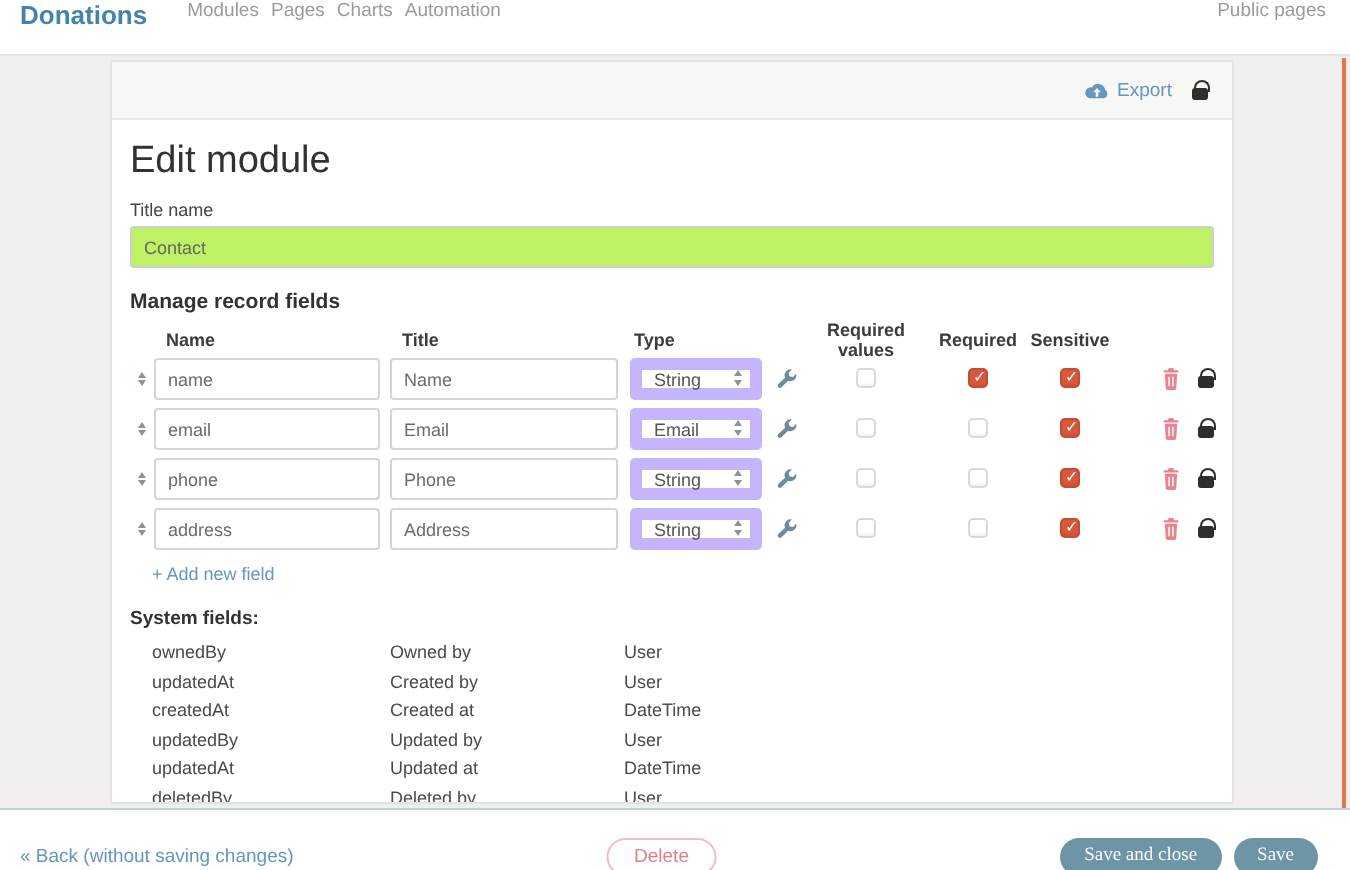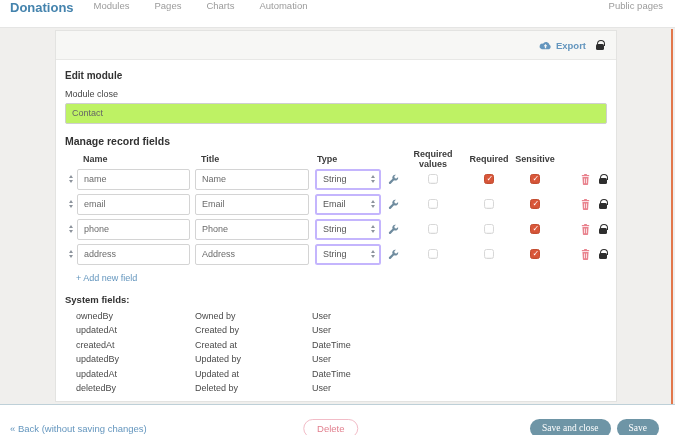--- a/index.html
+++ b/index.html
@@ -8,32 +8,32 @@
     --delete-pink:#e2808f; --footer-border:#bed0d8; --trash-pink:#e9838e;
     --wrench-gray:#6e8b9e;
   }
   *{box-sizing:border-box;margin:0;padding:0}
   html,body{width:675px;height:435px;overflow:hidden}
   body{font-family:"Liberation Sans","DejaVu Sans",sans-serif;background:#f0efed;position:relative;color:#3c3c3c}
 
   
   .navbar{position:absolute;top:0;left:0;right:0;height:28px;background:#fff;border-bottom:1px solid #e5e5e4;display:flex;align-items:flex-start;padding:0 12px 0 10px}
   .brand{font-size:13px;font-weight:bold;color:var(--brand-blue);margin-right:20px;cursor:pointer}
-  .nav-items{display:flex;gap:25px;flex:1}
+  .nav-items{display:flex;gap:6px;flex:1}
   .nav-item{font-size:9.5px;color:var(--nav-gray);cursor:pointer}
   .nav-right{font-size:9.5px;color:var(--nav-gray);cursor:pointer}
 
   
   .content{position:absolute;top:29px;bottom:31px;left:0;right:0;background:#f0efed}
   .card{position:absolute;left:55px;top:1px;width:562px;height:372px;background:#fff;border:1px solid #e3e3e1;display:flex;flex-direction:column}
   .card-header{height:29px;background:#f7f7f5;border-bottom:1px solid #e8e8e6;display:flex;align-items:center;justify-content:flex-end;gap:10px;padding:0 12px;flex:0 0 auto}
-  .export-link{display:flex;align-items:center;gap:4px;color:var(--link-blue);font-size:9.5px;font-weight:bold;cursor:pointer}
+  .export-link{display:flex;align-items:center;gap:4px;color:var(--link-blue);font-size:9.5px;font-weight:normal;cursor:pointer}
   .card-body{flex:1;padding:10px 9px 0 9px;overflow:hidden}
 
-  h1.page-title{font-size:10px;font-weight:bold;color:#323232;margin-bottom:8px}
+  h1.page-title{font-size:19px;font-weight:normal;color:#323232;margin-bottom:8px}
   .field-label{font-size:9px;color:#454545;margin-bottom:3px}
   .text-input{width:100%;height:21px;border:1px solid #cfcfcf;border-radius:2px;padding:0 6px;font-size:9px;color:#666;font-family:inherit;background:#bef264}
 
   .section-title{font-size:10.5px;font-weight:bold;color:#323232;margin:11px 0 5px 0}
 
   
   .frow{display:flex;align-items:center;height:25px}
   .frow.head{height:15px;font-size:9px;font-weight:bold;color:#3c3c3c}
   .col-handle{width:12px;display:flex;justify-content:center;flex:0 0 auto}
   .col-name{width:113px;margin-right:5px;flex:0 0 auto}
@@ -41,21 +41,21 @@
   .col-type{width:66px;margin-right:7px;flex:0 0 auto}
   .col-wrench{width:13px;flex:0 0 auto;display:flex;align-items:center}
   .col-mult{width:64px;text-align:center;flex:0 0 auto}
   .col-req{width:48px;text-align:center;flex:0 0 auto}
   .col-sens{width:44px;text-align:center;flex:0 0 auto}
   .spacer{flex:1}
   .col-trash{width:13px;flex:0 0 auto;display:flex;align-items:center;cursor:pointer}
   .col-lock{width:13px;flex:0 0 auto;display:flex;align-items:center;justify-content:flex-end}
   .hpad{padding-left:6px}
   .row-input{height:21px;width:100%;border:1px solid #d4d4d4;border-radius:2px;padding:0 6px;font-size:9px;color:#6b6b6b;font-family:inherit}
-  .select{height:21px;border:2px solid #c4b5fd;border-radius:2.5px;background:#fff;display:flex;align-items:center;justify-content:space-between;padding:0 4px 0 6px;font-size:9px;color:#555;cursor:pointer}
+  .select{height:21px;border:6px solid #c4b5fd;border-radius:2.5px;background:#fff;display:flex;justify-content:space-between;padding:0 4px 0 6px;font-size:9px;color:#555;cursor:pointer}
 
   .tris{display:inline-flex;flex-direction:column;align-items:center;gap:1.5px;cursor:pointer}
   .tri{width:0;height:0;border-left:2.5px solid transparent;border-right:2.5px solid transparent}
   .tri.up{border-bottom:3.5px solid #8c939c}
   .tri.dn{border-top:3.5px solid #8c939c}
 
   .cb{display:inline-block;width:10px;height:10px;border:1px solid #d8d8d8;border-radius:2.5px;background:#fff;position:relative;cursor:pointer;box-shadow:inset 0 -1px 1px rgba(0,0,0,.05)}
   .cb.checked{background:var(--checkbox-checked);border-color:#c44e31}
   .cb.checked::after{content:"✓";position:absolute;left:1.5px;top:-1px;font-size:8px;font-weight:bold;color:#fff}
 
@@ -106,21 +106,21 @@
             </svg>
         </span>
         <span>Export</span>
       </span>
       <span class="lock"></span>
     </div>
 
     <div class="card-body">
       <h1 class="page-title">Edit module</h1>
 
-      <div class="field-label">Module close</div>
+      <div class="field-label">Title name</div>
       <input class="text-input" value="Contact" style="">
 
       <div class="section-title">Manage record fields</div>
 
       
       <div class="frow head">
         <span class="col-handle"></span>
         <span class="col-name hpad">Name</span>
         <span class="col-title hpad">Title</span>
         <span class="col-type" style="padding-left:2px">Type</span>

